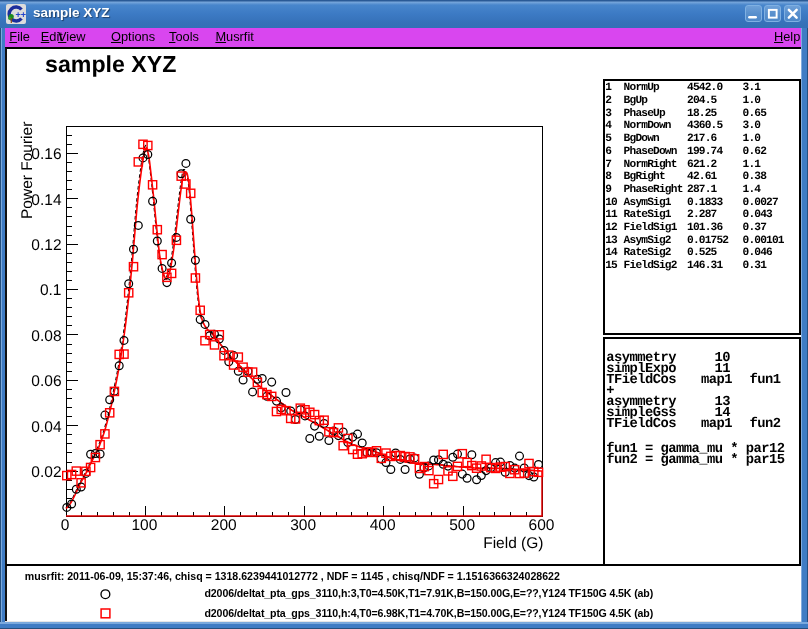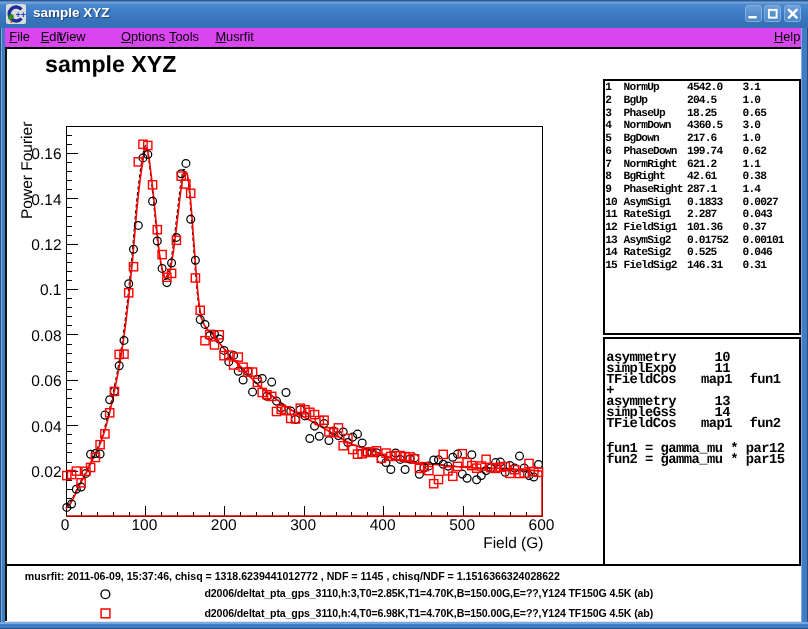--- a/index.html
+++ b/index.html
@@ -48,21 +48,21 @@
       </svg></div>
 <div class="wbtn" style="left:783.5px">
 <svg width="15.5" height="15.5" viewBox="0 0 16 16">
         <path d="M4 4 L12 12 M12 4 L4 12" stroke="#fff" stroke-width="2.6" stroke-linecap="round"></path>
       </svg></div>
 </div>
 <div id="menubar">
 <span class="mi" style="left:5.3px"><u>F</u>ile</span>
 <span class="mi" style="left:36.8px"><u>E</u>dit</span>
 <span class="mi" style="left:54px"><u>V</u>iew</span>
-<span class="mi" style="left:117px"><u>O</u>ptions</span>
+<span class="mi" style="left:107px"><u>O</u>ptions</span>
 <span class="mi" style="left:165px"><u>T</u>ools</span>
 <span class="mi" style="left:211.4px"><u>M</u>usrfit</span>
 <span class="mi" style="left:770px"><u>H</u>elp</span>
 </div>
 <div id="content"></div>
 <svg width="794" height="517" viewBox="0 0 794 517" style="position:absolute;left:7px;top:48px" shape-rendering="crispEdges" text-rendering="geometricPrecision">
 <g transform="translate(-7,-48)">
 <text x="45" y="71.5" font-family="Liberation Sans, sans-serif" font-size="23.2" font-weight="bold" fill="#000">sample XYZ</text>
 <rect x="66.0" y="126.0" width="476.5" height="390.5" fill="none" stroke="#000" stroke-width="1"></rect>
 <g stroke="#000" stroke-width="1" shape-rendering="crispEdges">
@@ -453,17 +453,17 @@
 <text x="606.3" y="462.6">fun2 = gamma_mu * par15</text>
 </g>
 </g>
 </svg>
 <div id="divider"></div>
 <div id="statline">musrfit: 2011-06-09, 15:37:46, chisq = 1318.6239441012772 , NDF = 1145 , chisq/NDF = 1.1516366324028622</div>
 <svg style="position:absolute;left:95px;top:584px" width="22" height="36">
 <circle cx="10.4" cy="10.2" r="4.4" fill="none" stroke="#000" stroke-width="1.35"></circle>
 <rect x="6.1" y="25" width="8.8" height="8.8" fill="none" stroke="#f00" stroke-width="1.5"></rect>
 </svg>
-<div class="leg" style="top:586.8px">d2006/deltat_pta_gps_3110,h:3,T0=2.85K,T1=4.70K,B=150.00G,E=??,Y124 TF150G 4.5K (ab)</div>
+<div class="leg" style="top:586.8px">d2006/deltat_pta_gps_3110,h:3,T0=4.50K,T1=7.91K,B=150.00G,E=??,Y124 TF150G 4.5K (ab)</div>
 <div class="leg" style="top:606.6px">d2006/deltat_pta_gps_3110,h:4,T0=6.98K,T1=4.70K,B=150.00G,E=??,Y124 TF150G 4.5K (ab)</div>
 <div id="botlight"></div>
 <div id="lborder"></div>
 <div id="rborder"></div>
 <div id="bborder"></div>
 </body></html>

